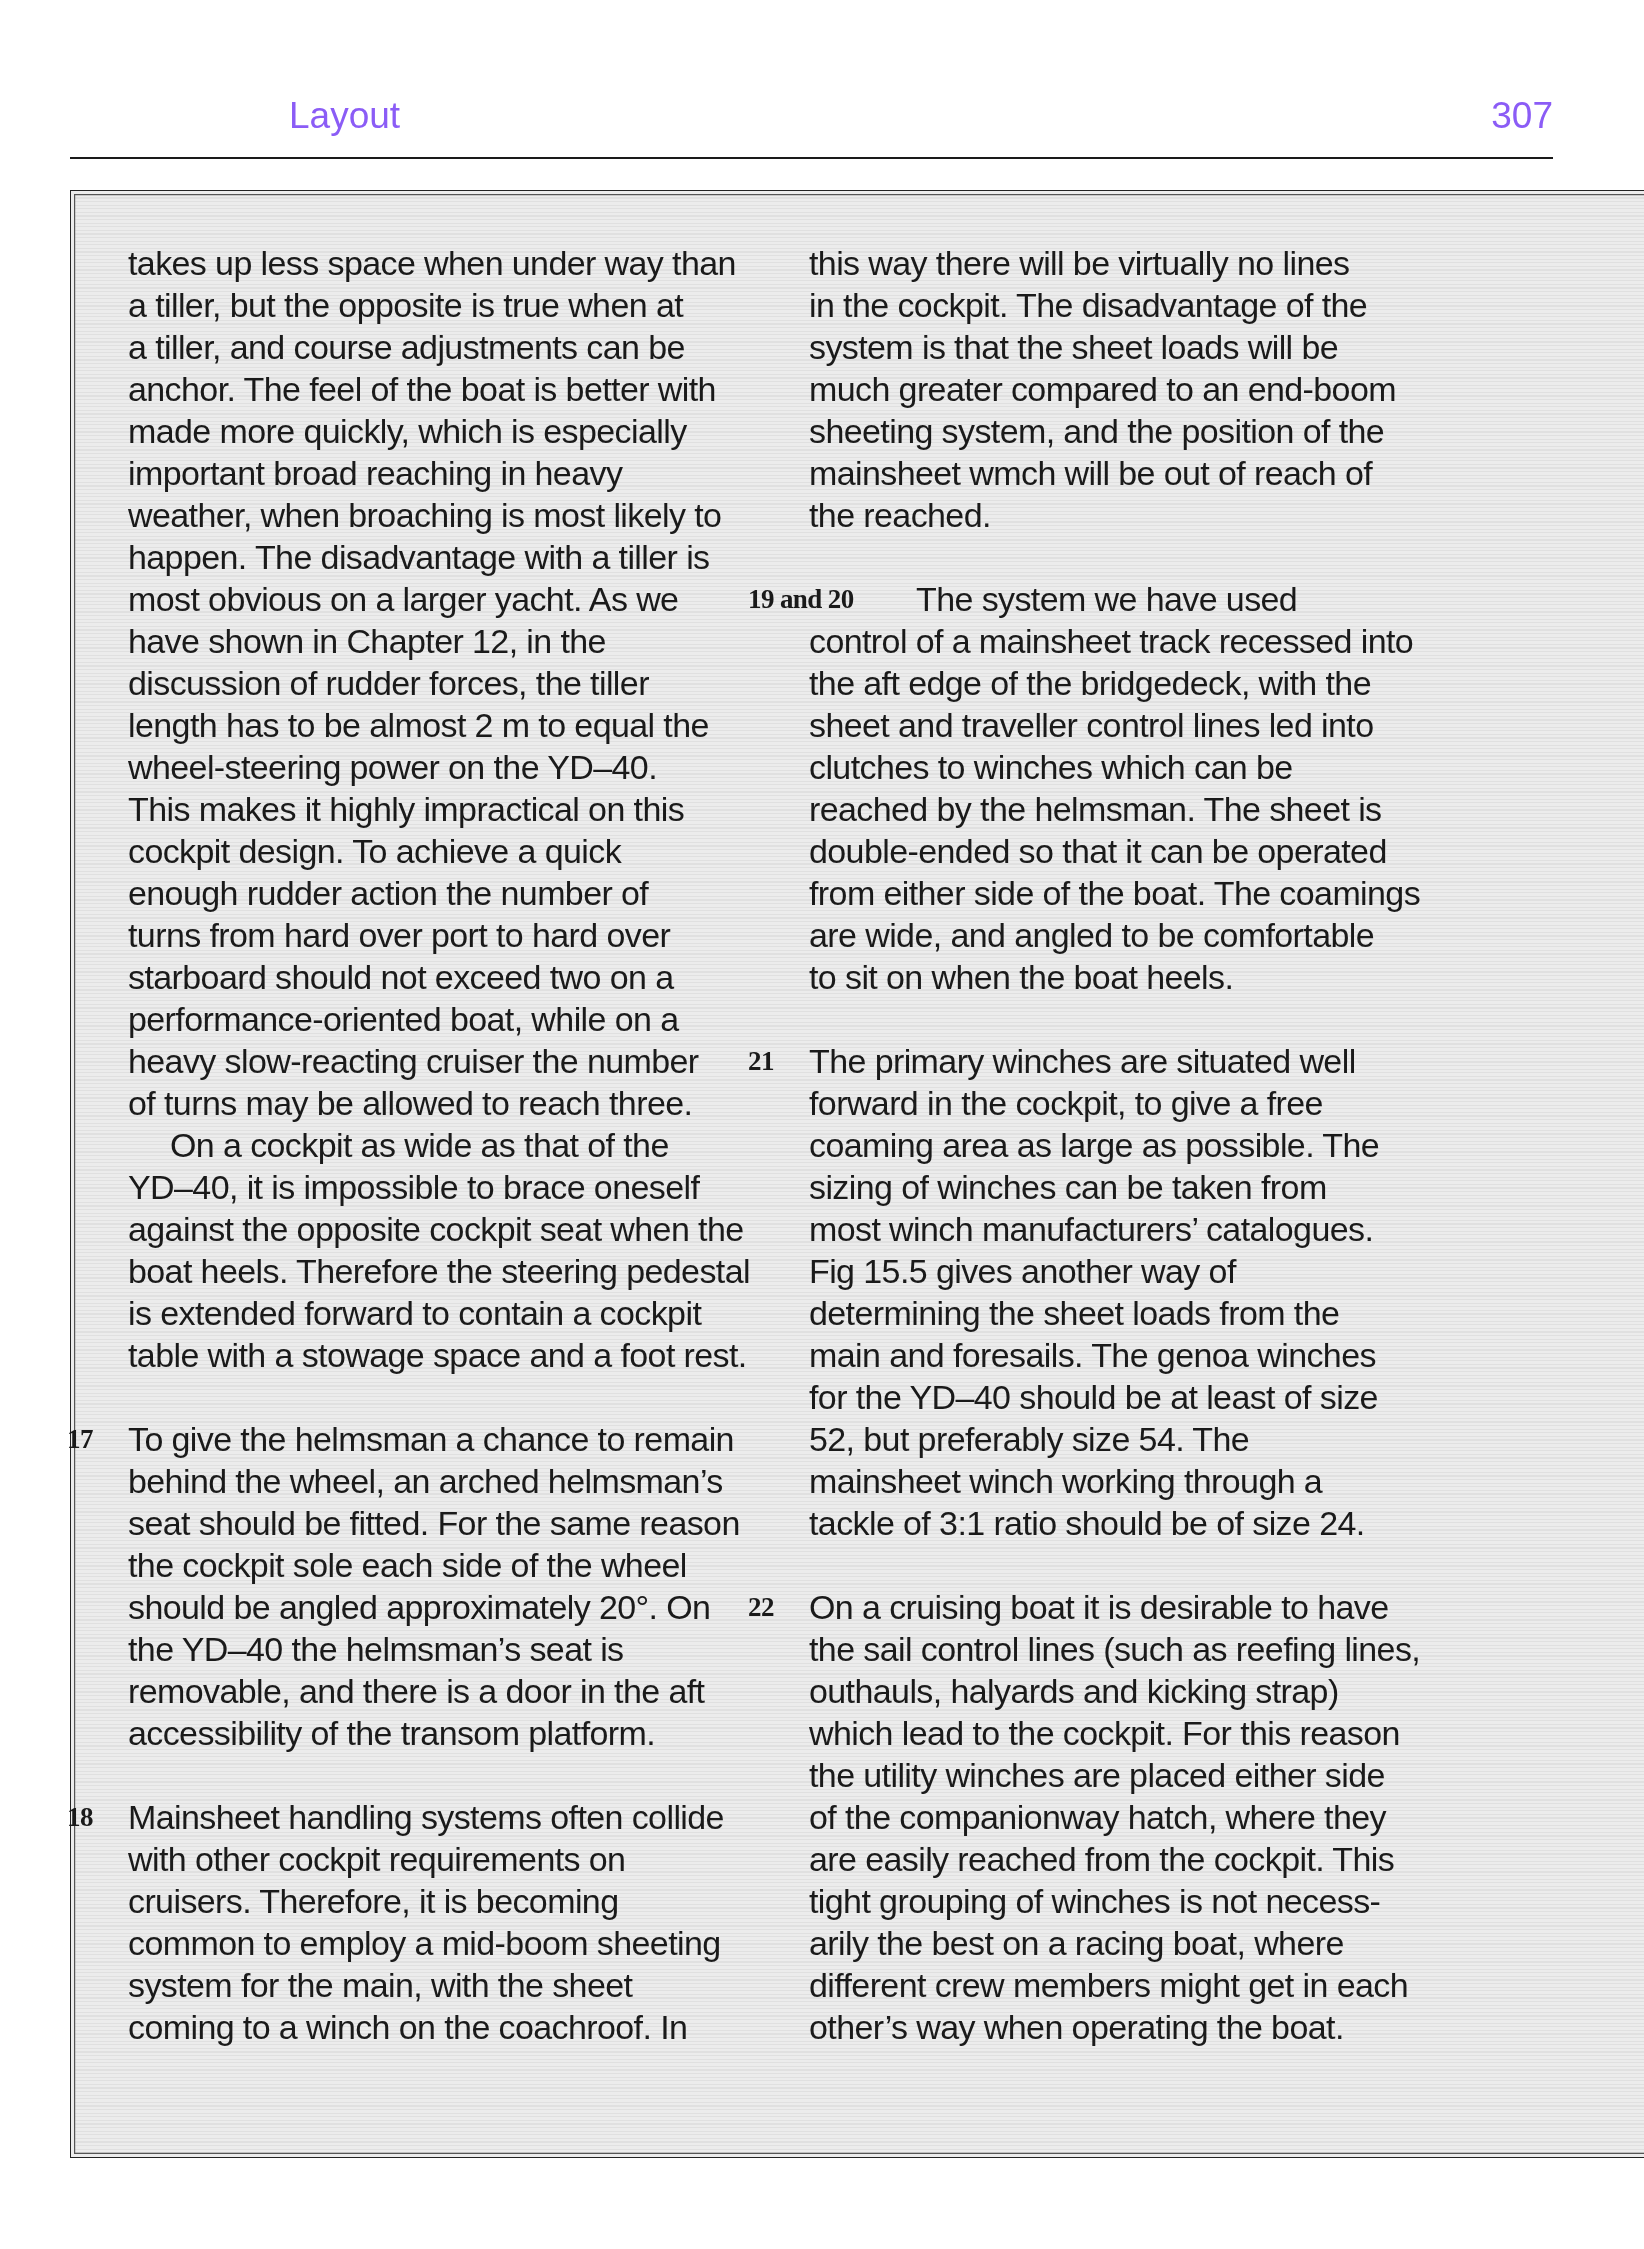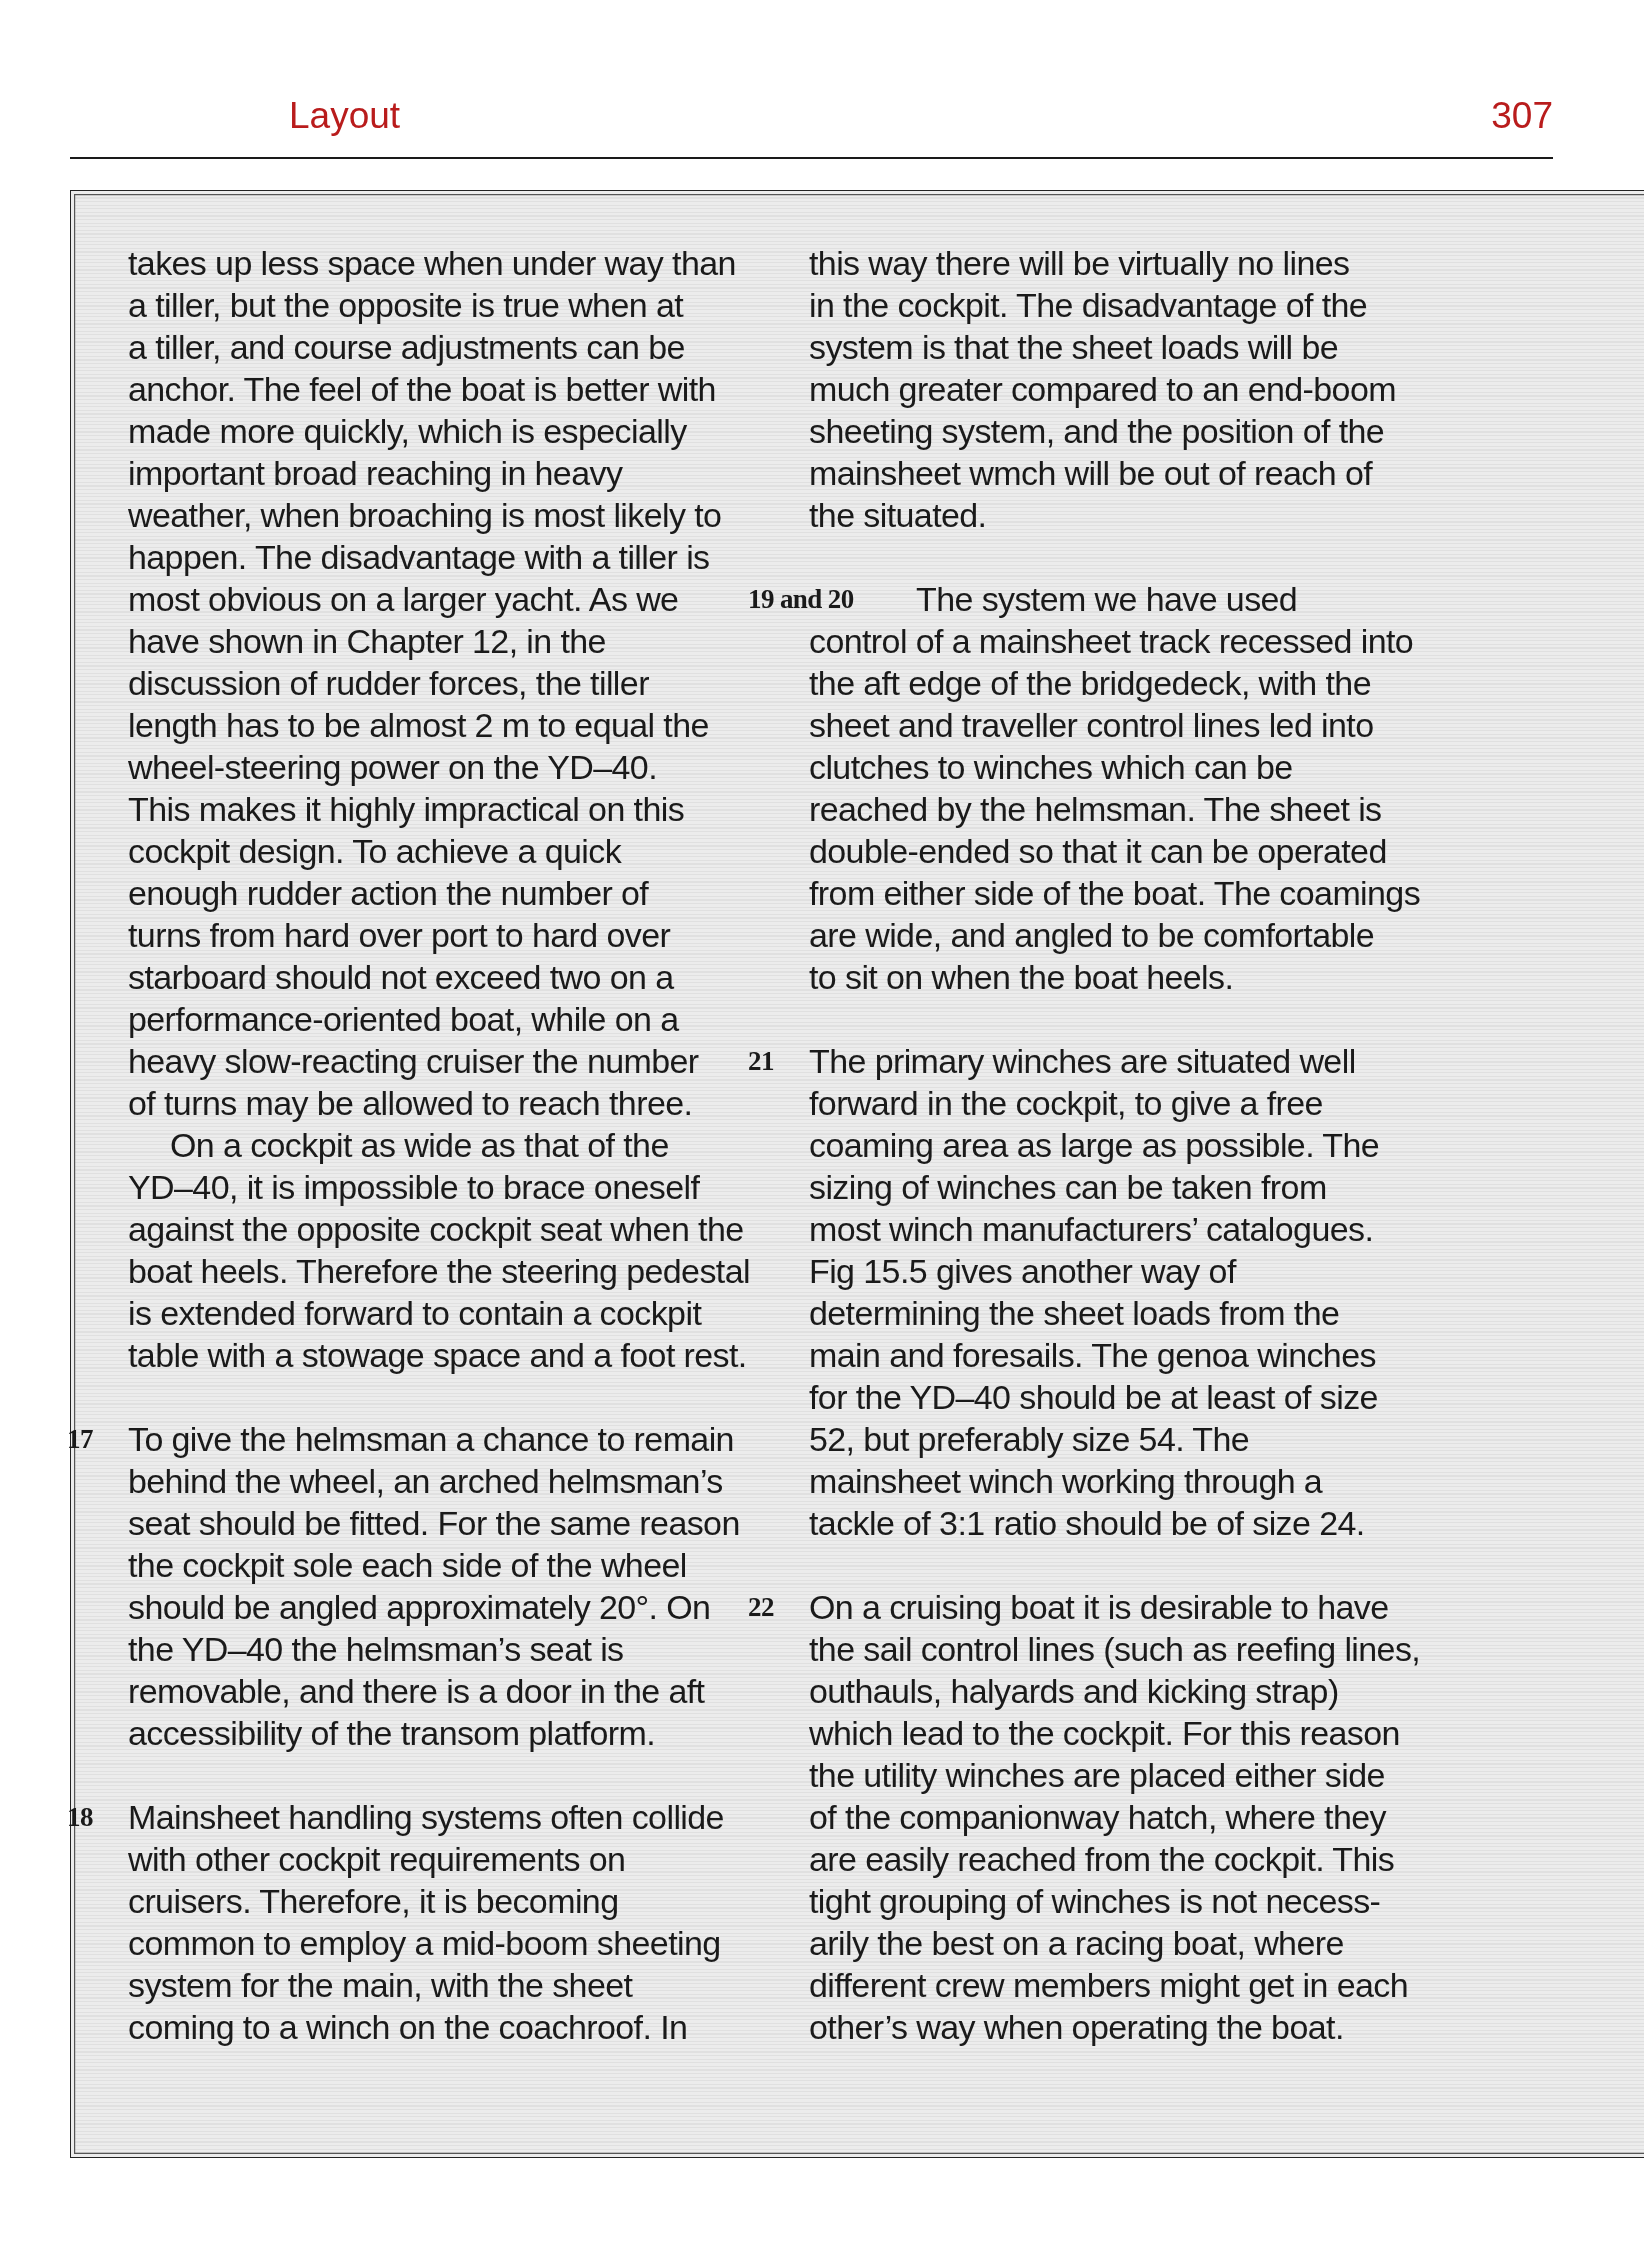--- a/index.html
+++ b/index.html
@@ -1,18 +1,18 @@
 <!DOCTYPE html>
 <html style="font-size:9.5px"><head>
 <meta charset="utf-8">
 <style>
   html, body { margin:0; padding:0; background:#ffffff; }
   body { width:1645px; height:2250px; position:relative; overflow:hidden;
          font-family:"Liberation Sans", "DejaVu Sans", sans-serif; color:#1a1a1a; }
-  .running-head { position:absolute; top:95px; font-size:37px; font-weight:300; color:#b91c1c; letter-spacing:0;text-align:right; }
+  .running-head { position:absolute; top:95px; font-size:37px; font-weight:300; color:#8b5cf6; letter-spacing:0;text-align:right; }
   .rh-title { left:289px; }
   .rh-page { right:92px; }
   .head-rule { position:absolute; left:70px; right:92px; top:157px; height:2.4px; background:#1a1a1a; }
   .box { position:absolute; left:70px; top:190px; width:1634px; height:1968px;
          border:1.8px solid #222; box-sizing:border-box;
          background:#ececec;
          background-image: repeating-linear-gradient(0deg, rgba(0,0,0,0.05) 0px, rgba(0,0,0,0.05) 1.2px, transparent 1.2px, transparent 3.6px);
          box-shadow: inset 0 0 0 3px #ececec, inset 0 0 0 4.2px #555; }
   .col { position:absolute; top:51px; font-size:34px; line-height:42px; letter-spacing:-0.6px; }
   .col-left { left:57px; width:733px; }
@@ -89,21 +89,21 @@
   </div>
 
   <div class="col col-right">
     <div class="para">
       <span class="line">this way there will be virtually no lines</span>
       <span class="line">in the cockpit. The disadvantage of the</span>
       <span class="line">system is that the sheet loads will be</span>
       <span class="line">much greater compared to an end-boom</span>
       <span class="line">sheeting system, and the position of the</span>
       <span class="line">mainsheet wmch will be out of reach of</span>
-      <span class="line">the situated.</span>
+      <span class="line">the reached.</span>
     </div>
     <div class="gap"></div>
     <div class="para">
       <span class="num" style="left:-61px;">19 and 20</span>
       <span class="line" style="padding-left:107px;">The system we have used</span>
       <span class="line">control of a mainsheet track recessed into</span>
       <span class="line">the aft edge of the bridgedeck, with the</span>
       <span class="line">sheet and traveller control lines led into</span>
       <span class="line">clutches to winches which can be</span>
       <span class="line">reached by the helmsman. The sheet is</span>

